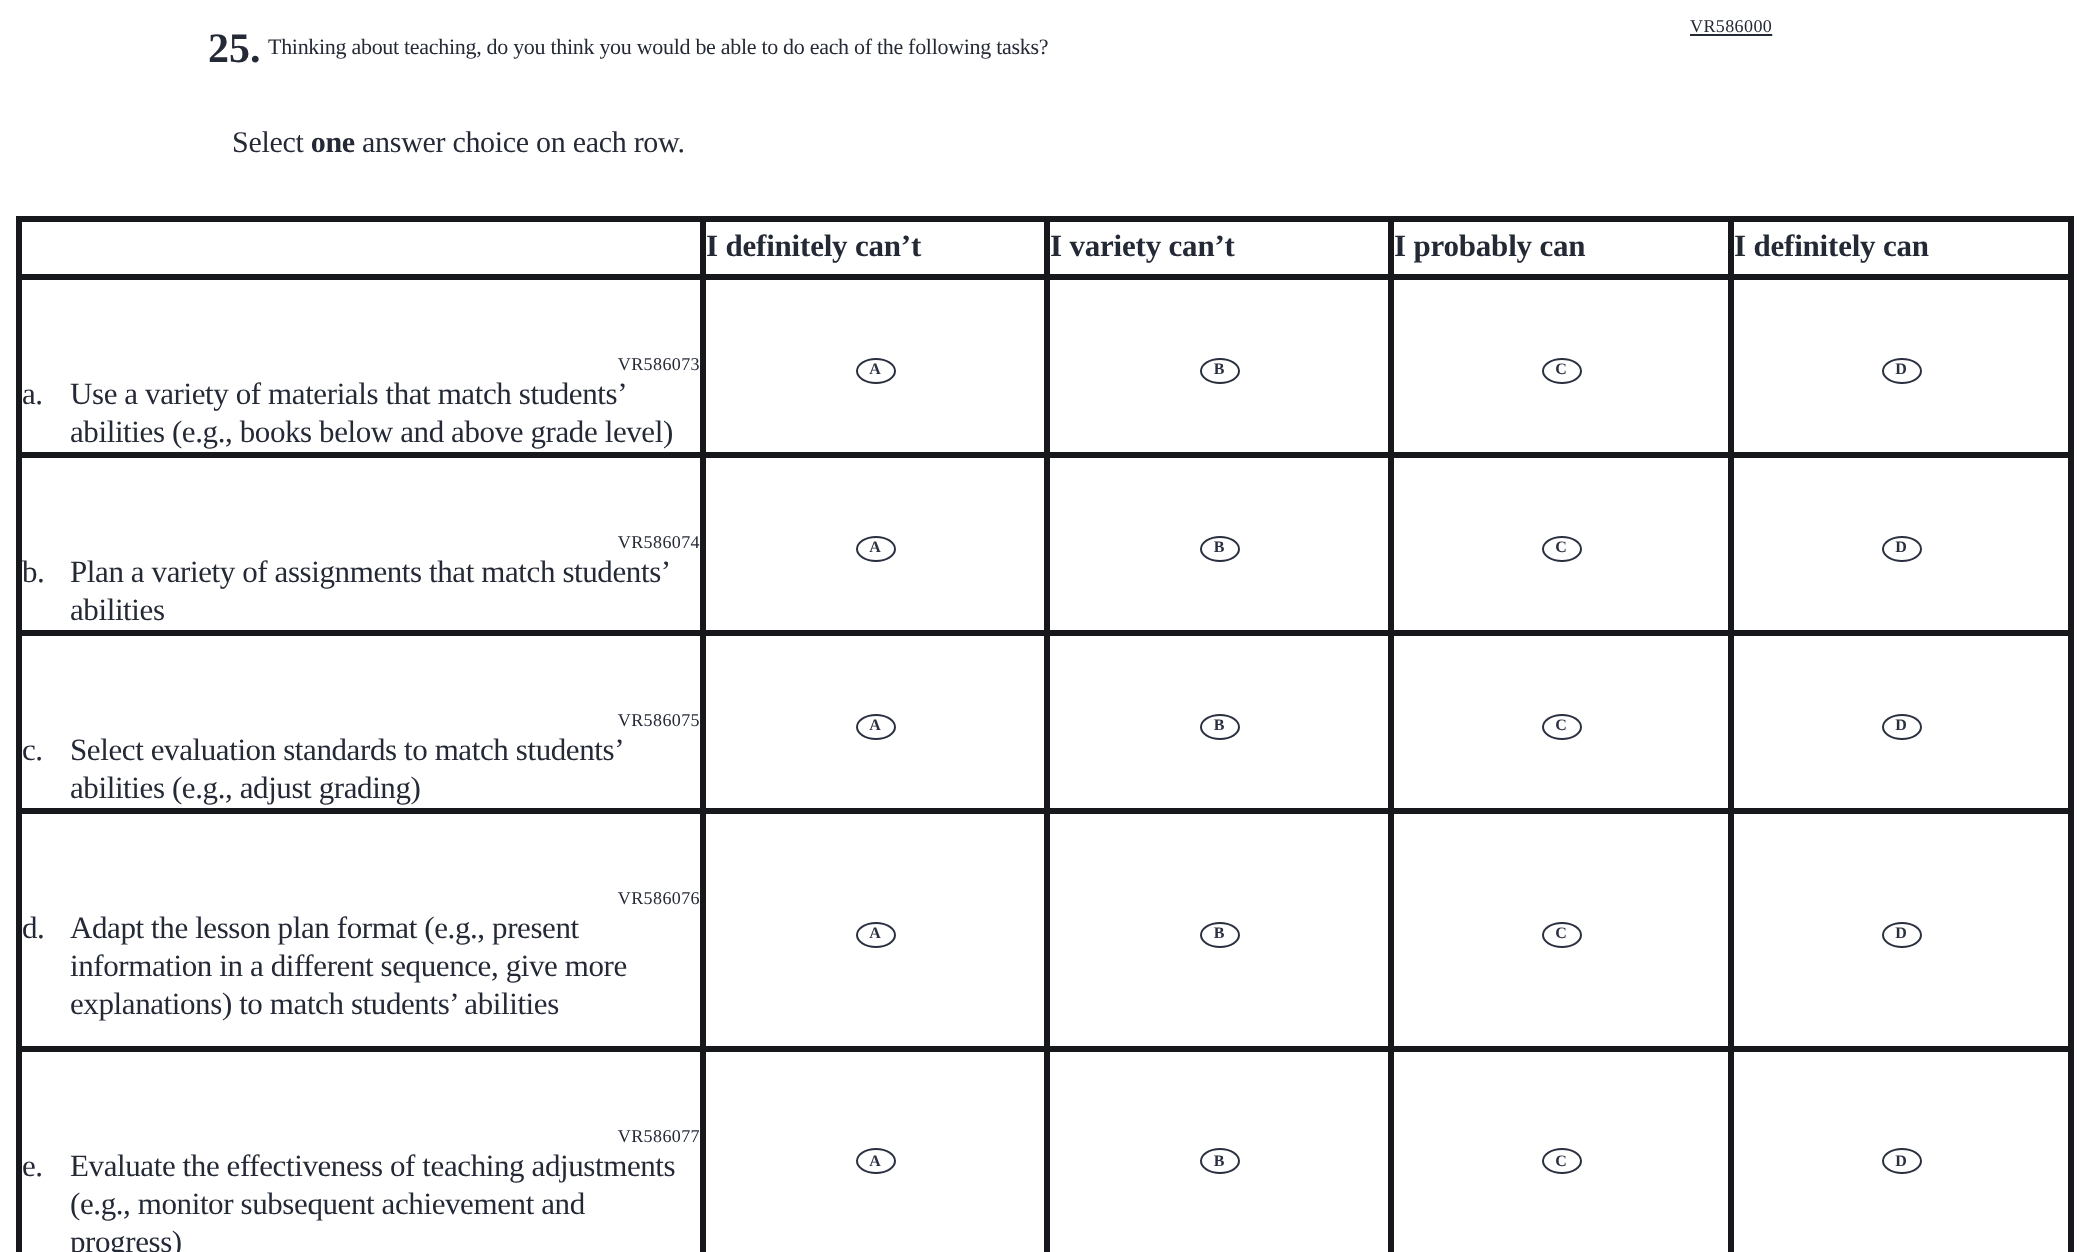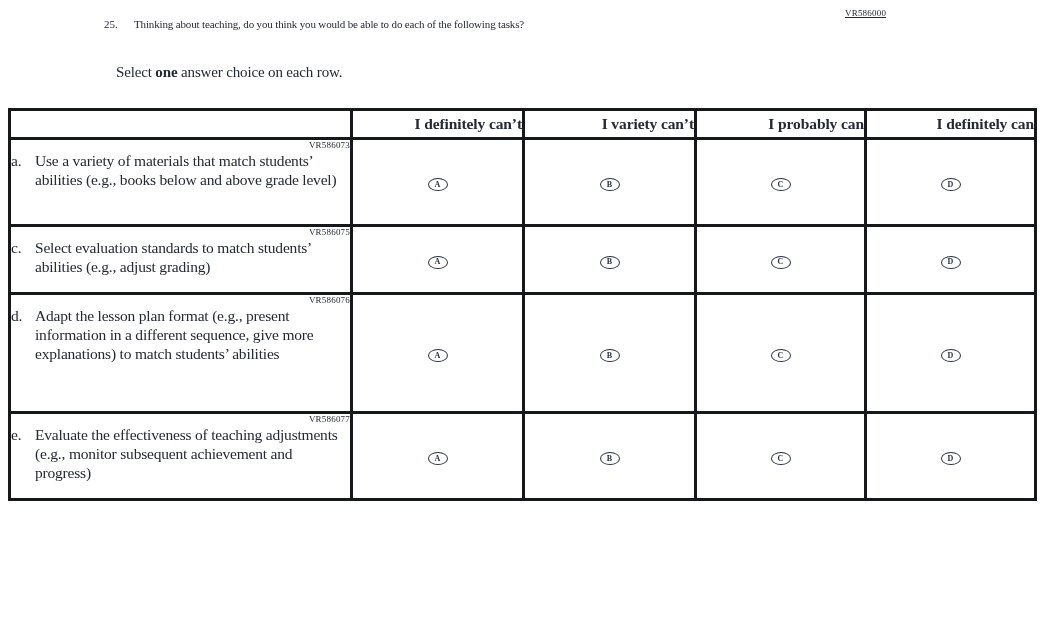--- a/index.html
+++ b/index.html
@@ -13,21 +13,21 @@
   }
   .form-code {
     position:absolute; left:845px; top:8px;
     font-size:9px; letter-spacing:0.2px;text-decoration:underline;
   }
   .question-row {
     position:absolute; left:104px; top:13px;
     display:flex;
   }
   .qnum {
-    font-weight:normal; font-size:11px; line-height:22px;
+    font-weight:bold; font-size:21px; line-height:22px;
     width:30px; flex:0 0 auto;
   }
   .qtext {
     font-size:11px; line-height:22px;
     width:655px; letter-spacing:-0.15px;
   }
   .instruction {
     position:absolute; left:116px; top:64px;
     font-size:15px; letter-spacing:-0.15px;
   }
@@ -40,28 +40,29 @@
   }
   table.grid th, table.grid td {
     border:3px solid #17181c;
     padding:0;
   }
   table.grid { border:2px solid #17181c; }
   thead th {
     border-top:2px solid #17181c;
     border-bottom:6px double #17181c;
     font-size:15.5px; font-weight:bold;
-    text-align:right; height:26px;
+    text-align:left; height:26px;
     letter-spacing:-0.1px;
     margin-top:24px;
   }
   td.label { vertical-align:top; padding:1px 4px 2px 6px; }
   .rowcode {
     text-align:right; font-size:9px; line-height:11px;
     letter-spacing:0.2px;
+    margin-top:37px;
   }
   .item { display:flex; font-size:15.5px; line-height:19px; letter-spacing:-0.2px; }
   .ltr { width:24px; flex:0 0 auto; }
   .txt { flex:1 1 auto; }
   td.opt { text-align:center; vertical-align:middle; }
   .bubble {
     display:inline-flex; align-items:center; justify-content:center;
     width:20px; height:13px; box-sizing:border-box;
     border:1.3px solid #2a3040; border-radius:50%;
     font-size:8px; font-weight:bold; line-height:1;
@@ -104,20 +105,33 @@
         <div class="item">
             <span class="ltr">a.</span>
             <span class="txt">Use a variety of materials that match students’ abilities (e.g., books below and above grade level)</span>
           </div>
       </td>
       <td class="opt"><span class="bubble">A</span></td>
       <td class="opt"><span class="bubble">B</span></td>
       <td class="opt"><span class="bubble">C</span></td>
       <td class="opt"><span class="bubble">D</span></td>
     </tr>
+    <tr style="height:67px">
+      <td class="label">
+        <div class="rowcode">VR586074</div>
+        <div class="item">
+            <span class="ltr">b.</span>
+            <span class="txt">Plan a variety of assignments that match students’ abilities</span>
+          </div>
+      </td>
+      <td class="opt"><span class="bubble">A</span></td>
+      <td class="opt"><span class="bubble">B</span></td>
+      <td class="opt"><span class="bubble">C</span></td>
+      <td class="opt"><span class="bubble">D</span></td>
+    </tr>
     <tr style="height:68px">
       <td class="label">
         <div class="rowcode">VR586075</div>
         <div class="item">
             <span class="ltr">c.</span>
             <span class="txt">Select evaluation standards to match students’ abilities (e.g., adjust grading)</span>
           </div>
       </td>
       <td class="opt"><span class="bubble">A</span></td>
       <td class="opt"><span class="bubble">B</span></td>

